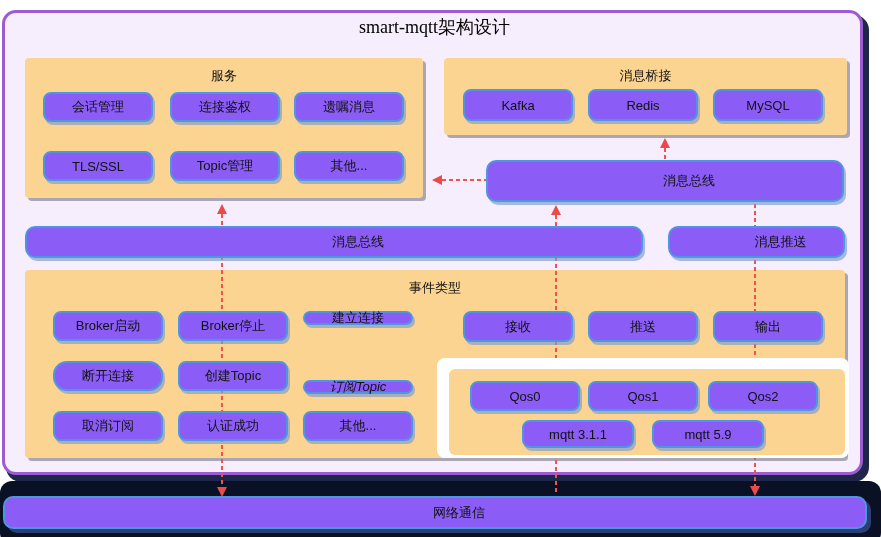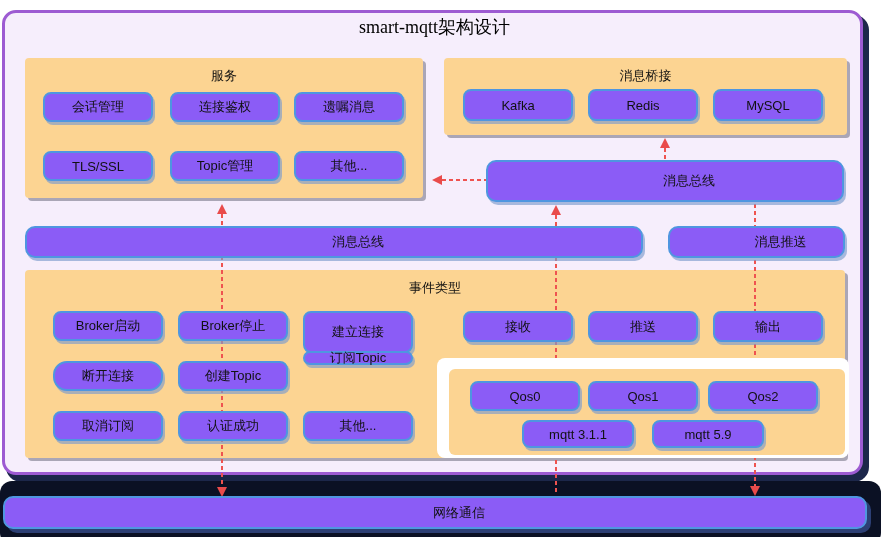--- a/index.html
+++ b/index.html
@@ -83,24 +83,24 @@
   <div class="box bus" style="left:486px;top:152px;width:358px;height:42px;">消息总线</div>
 
   <div class="box bus" style="left:25px;top:218px;width:618px;height:32px;">消息总线</div>
   <div class="box bus" style="left:668px;top:218px;width:177px;height:32px;">消息推送</div>
 
   <div class="panel" style="left:25px;top:262px;width:820px;height:188px;">
     <div class="panel-title">事件类型</div>
   </div>
   <div class="box" style="left:53px;top:303px;width:110px;height:30px;">Broker启动</div>
   <div class="box" style="left:178px;top:303px;width:110px;height:30px;">Broker停止</div>
-  <div class="box" style="left:303px;top:303px;width:110px;height:42px;">建立连接</div>
+  <div class="box" style="left:303px;top:303px;width:110px;height:14px;">建立连接</div>
   <div class="box" style="left:53px;top:353px;width:110px;height:30px;border-radius:14px;">断开连接</div>
   <div class="box" style="left:178px;top:353px;width:110px;height:30px;">创建Topic</div>
-  <div class="box" style="left:303px;top:343px;width:110px;height:14px;">订阅Topic</div>
+  <div class="box" style="left:303px;top:372px;width:110px;height:14px;font-style:italic;">订阅Topic</div>
   <div class="box" style="left:53px;top:403px;width:110px;height:30px;">取消订阅</div>
   <div class="box" style="left:178px;top:403px;width:110px;height:30px;">认证成功</div>
   <div class="box" style="left:303px;top:403px;width:110px;height:30px;">其他...</div>
 
   <div class="box" style="left:463px;top:303px;width:110px;height:31px;">接收</div>
   <div class="box" style="left:588px;top:303px;width:110px;height:31px;">推送</div>
   <div class="box" style="left:713px;top:303px;width:110px;height:31px;">输出</div>
 
   <div class="white-sub">
     <div class="inner-orange"></div>

